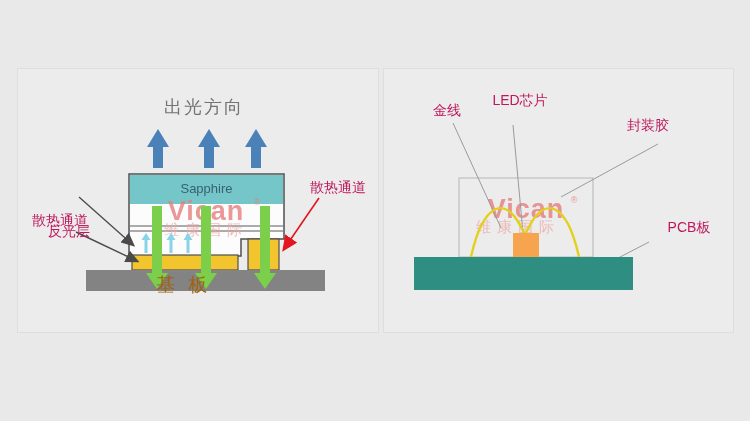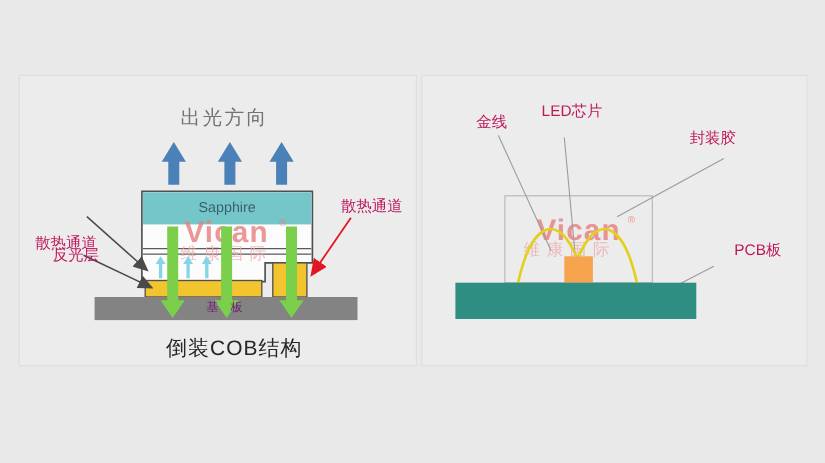--- a/index.html
+++ b/index.html
@@ -29,21 +29,21 @@
     letter-spacing:1px;text-anchor:middle;
     font-family:"Liberation Sans","DejaVu Sans",sans-serif;
   }
   .wm-reg{font-size:9px;fill:rgba(231,125,125,0.8);text-anchor:middle;}
   .wm-sub{
     font-size:15px;fill:rgba(238,168,168,0.75);letter-spacing:6px;
     text-anchor:middle;font-family:"Liberation Sans","DejaVu Sans",sans-serif;
   }
   .sapphire-lbl{position:absolute;font-size:13px;color:#3a626e;text-align:center;}
   .substrate-lbl{
-    position:absolute;font-size:11px;color:#701a75;text-align:center;
+    position:absolute;font-size:19px;color:#a16207;text-align:left;
     letter-spacing:4px;font-weight:500;
   }
   .light-dir-lbl{
     position:absolute;font-size:18px;color:#737373;text-align:left;
     letter-spacing:2px;
   }
 </style>
 </head>
 <body>
 
@@ -106,21 +106,20 @@
   <div class="sapphire-lbl" style="left:112px;top:112px;width:153px;">Sapphire</div>
 
   <div class="lbl" style="left:30px;top:111px;width:64px;text-align:left;margin-top:44px;">反光层</div>
 
   <div class="lbl" style="left:5px;top:144px;width:74px;">散热通道</div>
 
   <div class="lbl" style="left:283px;top:111px;width:74px;">散热通道</div>
 
   <div class="substrate-lbl" style="left:138px;top:203px;width:100px;">基 板</div>
 
-  <div class="caption" style="left:80px;top:235px;width:230px;">倒装COB结构</div>
 </div>
 
 <div class="panel" id="panel-right">
 
   <svg class="layer-svg" width="349" height="263" viewBox="0 0 349 263">
 
     <rect x="75" y="109" width="134" height="79" fill="none" stroke="#b5b5b5" stroke-width="1"></rect>
 
     <text x="142" y="149" class="wm-brand">Vican</text>
     <text x="190" y="134" class="wm-reg">®</text>

